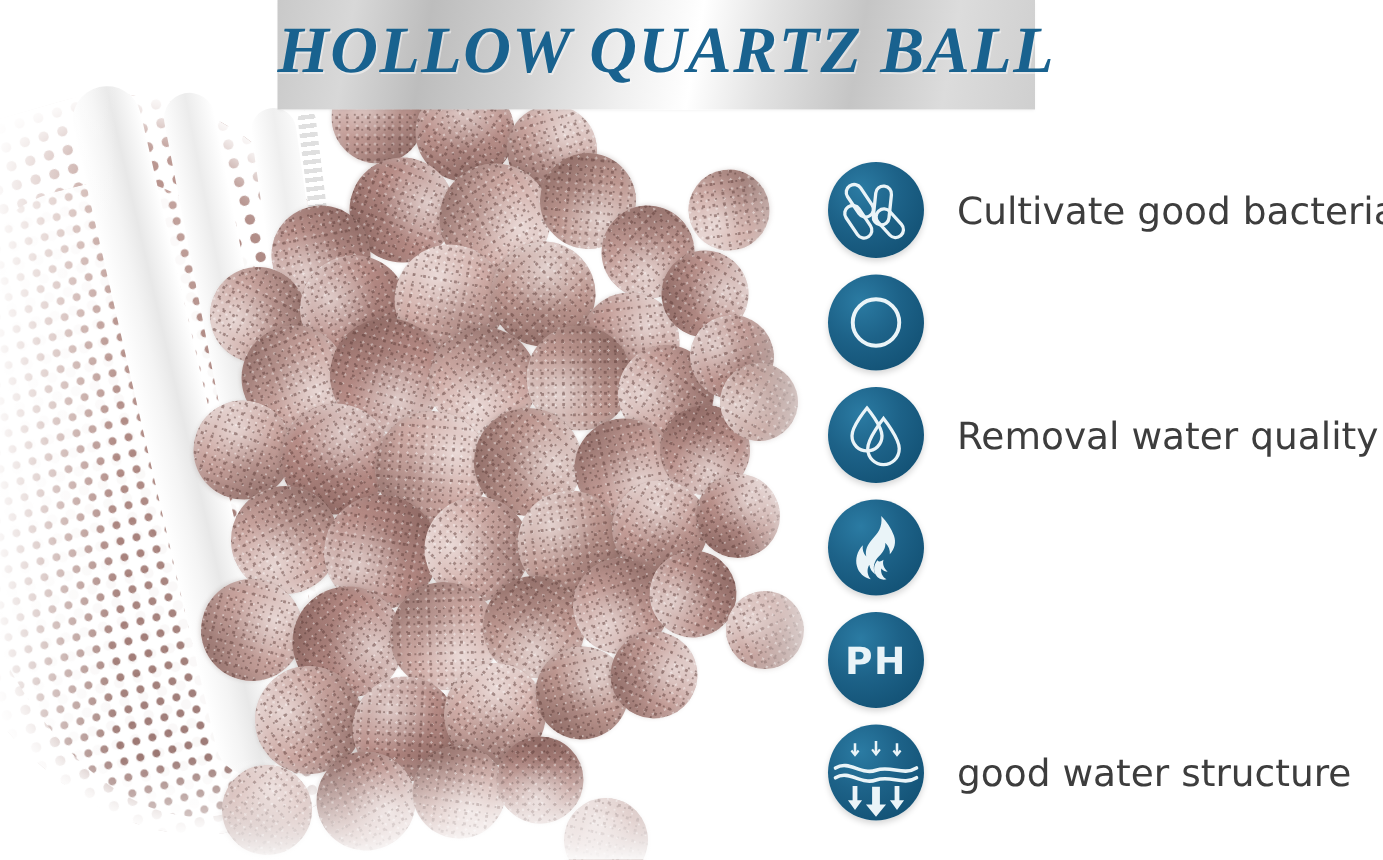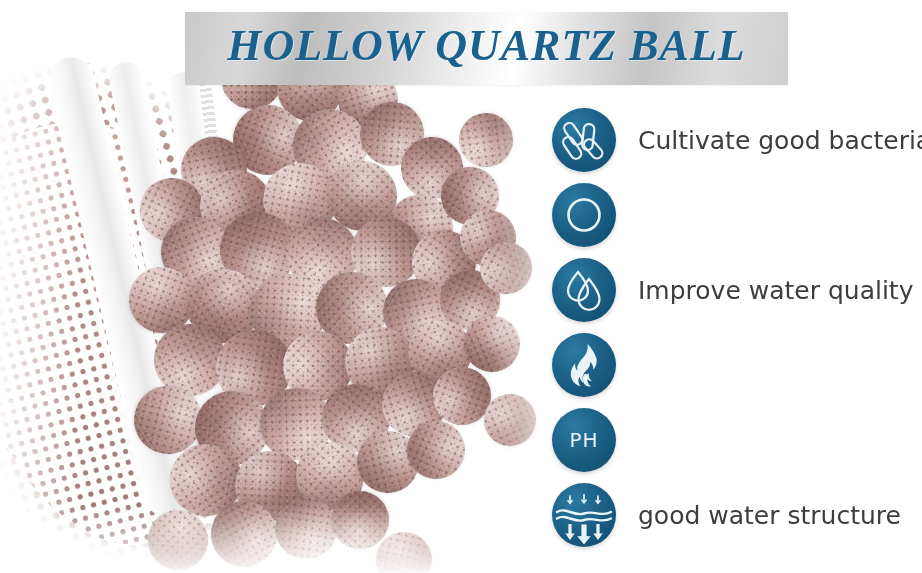--- a/index.html
+++ b/index.html
@@ -67,40 +67,40 @@
   }
   .ball::after{content:"";position:absolute;inset:0;border-radius:50%;opacity:.55;
     background-image:
       radial-gradient(rgba(92,58,54,.85) 22%, transparent 23%),
       radial-gradient(rgba(70,44,40,.7) 18%, transparent 19%),
       radial-gradient(rgba(255,255,255,.75) 16%, transparent 17%);
     background-size:7px 7px, 5px 5px, 6px 6px;
     background-position:0 0, 3px 2px, 2px 4px;}
 
   
-  #banner{position:absolute;left:185px;top:12px;width:603px;height:73px;
+  #banner{position:absolute;left:185px;top:0;width:505px;height:73px;
     background:linear-gradient(100deg,
        #c9c9c9 0%,#d8d8d8 10%,#bdbdbd 20%,#d2d2d2 33%,#efefef 46%,
        #ffffff 55%,#e3e3e3 64%,#c5c5c5 76%,#dcdcdc 88%,#cfcfcf 100%);
     box-shadow:0 1px 2px rgba(0,0,0,.06);}
   #banner-title{position:absolute;left:0;right:0;top:8px;text-align:center;
     font-family:"Liberation Serif", serif;
     font-style:italic;font-weight:bold;font-size:44px;letter-spacing:1px;
     color:#19628f;white-space:nowrap;
     text-shadow:1px 1px 0 rgba(255,255,255,.45);}
 
   
   #features{position:absolute;left:549px;top:108px;width:380px;}
   .feature{position:relative;height:75px;}
   .ficon{position:absolute;left:3px;top:0;width:64px;height:64px;border-radius:50%;
     background:radial-gradient(circle at 34% 28%,#2b7ba3 0%,#1d6288 42%,#0e4a6c 100%);
     box-shadow:0 2px 4px rgba(0,0,0,.17);}
   .ficon svg{position:absolute;left:0;top:0;width:64px;height:64px;}
   .ficon .phtxt{position:absolute;inset:0;display:flex;align-items:center;justify-content:center;
-    color:#eaf4f8;font-size:20px;letter-spacing:1px;font-family:"DejaVu Sans", sans-serif;}
+    color:#eaf4f8;font-size:25px;letter-spacing:1px;font-family:"DejaVu Sans", sans-serif;font-weight:bold;}
   .flabel{position:absolute;left:89px;top:0;height:64px;display:flex;align-items:center;
     font-size:25px;color:#3d3d3d;white-space:nowrap;
     font-family:"DejaVu Sans", sans-serif;font-weight:400;}
 </style>
 </head>
 <body>
 
 <div id="stage">
 
   <div id="photo">
@@ -195,21 +195,21 @@
       </div>
     </div>
 
     <div class="feature">
       <div class="ficon">
         <svg viewBox="0 0 64 64" fill="none" stroke="#eaf4f8" stroke-width="2.2">
           <path d="M26 14 C26 14 16 26 16 32.5 C16 38.5 20.6 42.6 26 42.6 C31.4 42.6 36 38.5 36 32.5 C36 26 26 14 26 14 Z"></path>
           <path d="M37 21 C37 21 26.5 34 26.5 41 C26.5 47.4 31.4 51.8 37 51.8 C42.6 51.8 47.5 47.4 47.5 41 C47.5 34 37 21 37 21 Z"></path>
         </svg>
       </div>
-      <div class="flabel">Improve water quality</div>
+      <div class="flabel">Removal water quality</div>
     </div>
 
     <div class="feature">
       <div class="ficon">
         <svg viewBox="0 0 64 64" fill="#eaf4f8">
           <path d="M35.5 11 C36.5 19 33 22.5 29.5 26.5 C26.5 30 24.5 33.5 25.5 38 C23.5 36 22.8 33 23.2 30.5
                    C19.5 34.5 18 39.5 19.3 44.5 C20.5 49 24 52 28.5 53.2 C26 50 25.8 46.5 27.5 43.5
                    C28 46.5 29.5 48.5 31.5 49.8 C29.5 45 30.8 41 34 37.8 C36.8 35 38.5 32.2 38.2 28.8
                    C40.5 31 41.5 33.8 41.2 36.5 C44.5 33 45.5 28.5 44 24.2 C42.2 19 39 14.5 35.5 11 Z"></path>
           <path d="M33 40.5 C30.5 43.5 30 47 31.8 50.2 C33.5 53 36.5 54 39 53.2 C36.2 51.5 35 48.8 35.5 46

